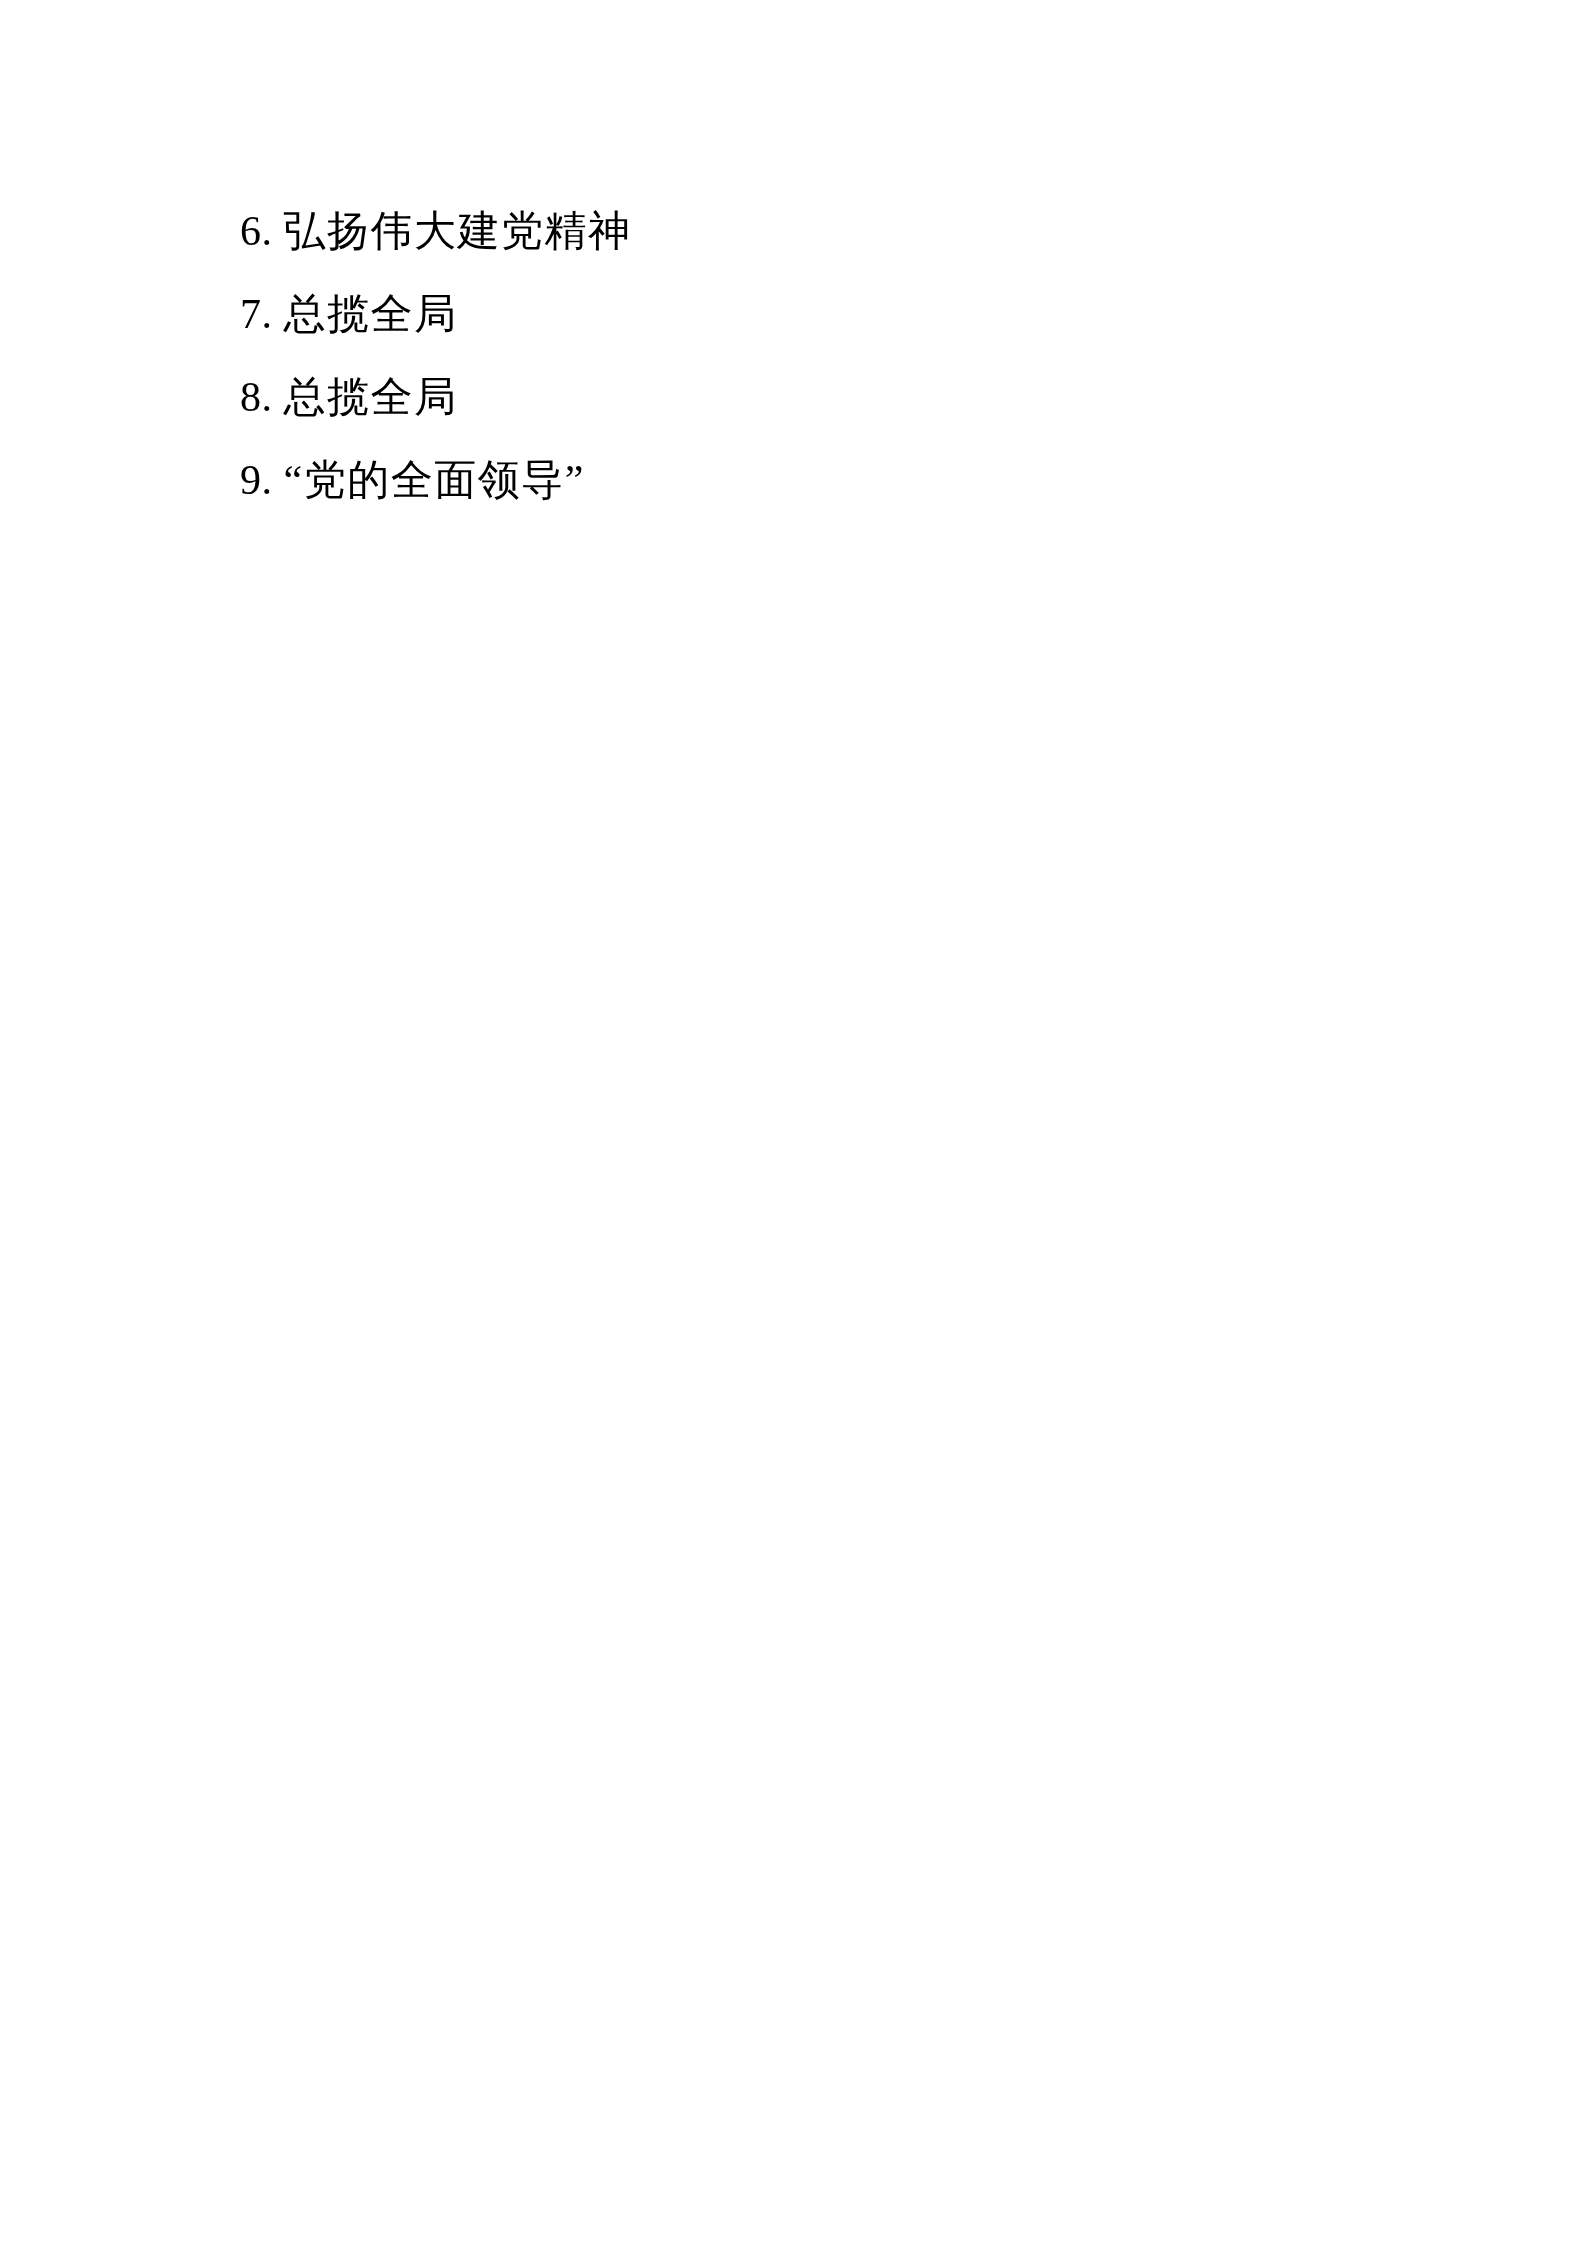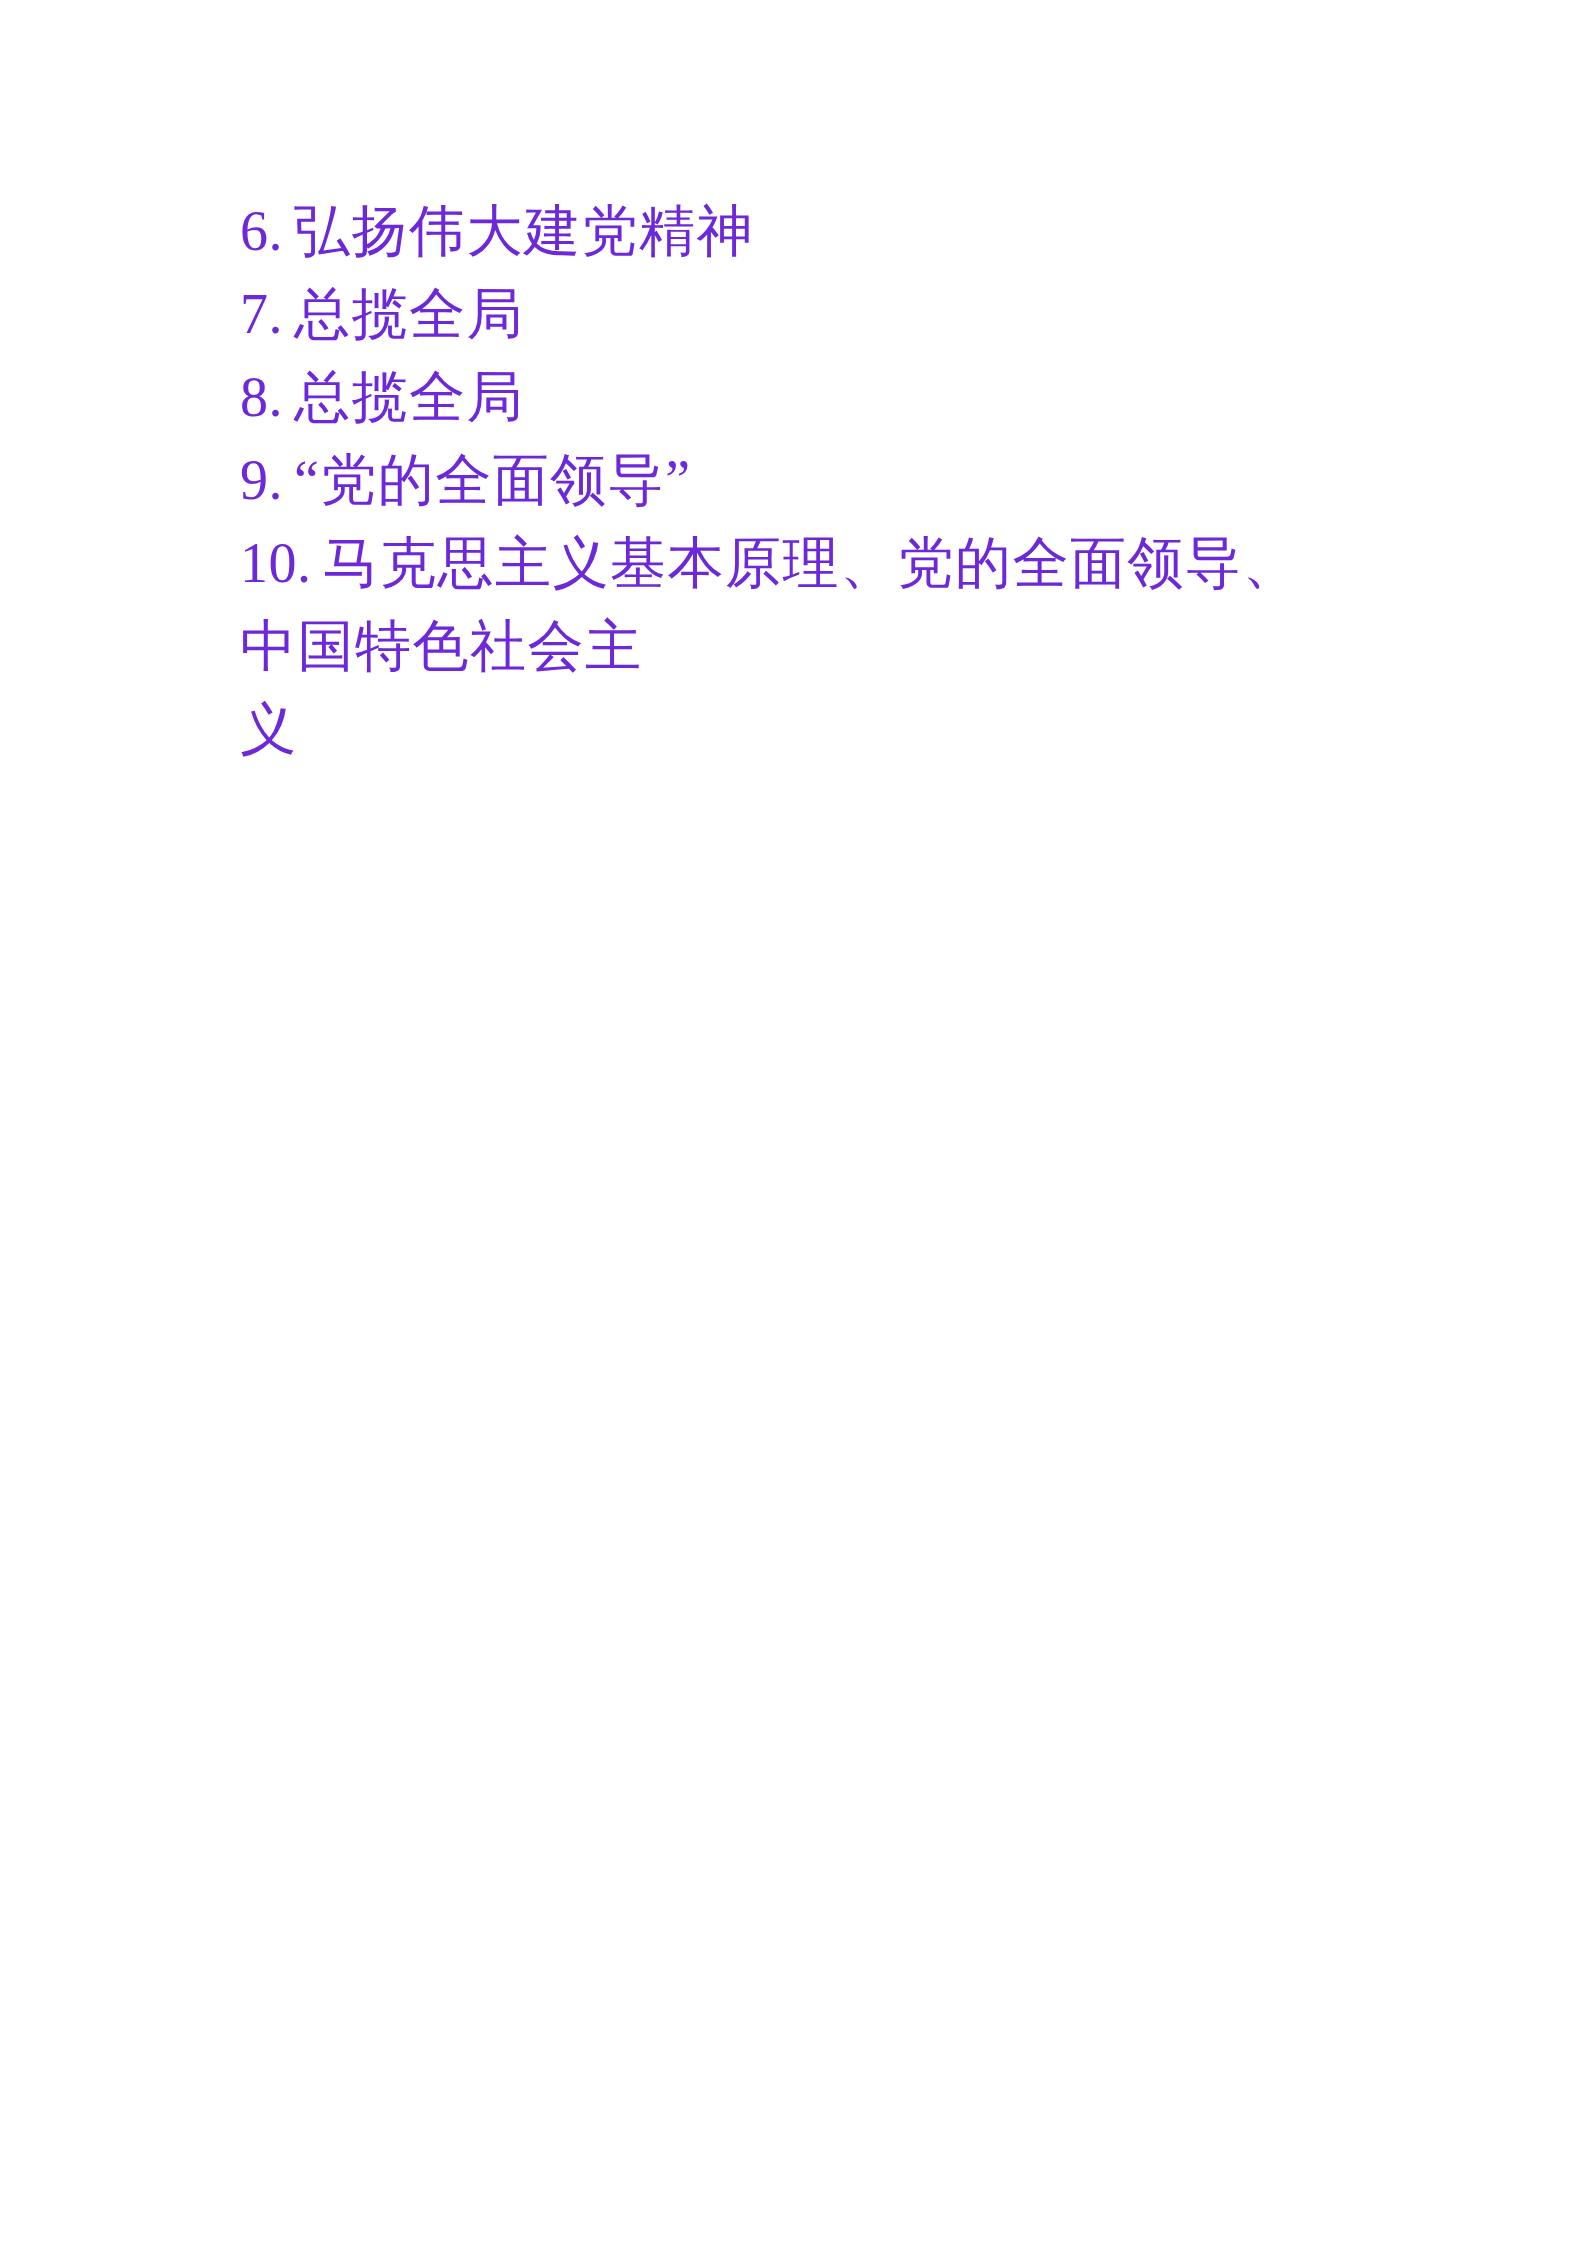--- a/index.html
+++ b/index.html
@@ -13,24 +13,24 @@
     height: 2245px;
     background: #ffffff;
     overflow: hidden;
     font-family: "Liberation Serif", "DejaVu Serif", serif;
   }
   .content {
     position: absolute;
     left: 240px;
     top: 190px;
     width: 1095px;
-    font-size: 56px;
+    font-size: 42px;
     line-height: 83px;
     letter-spacing: 1.5px;
-    color: #6d28d9;
+    color: #000000;
   }
   .item {
     margin: 0;
     padding: 0;
   }
   .num {
     letter-spacing: 0.5px;
     margin-right: 11px;
   }
   .line {
@@ -44,19 +44,15 @@
   <div class="content">
 
     <p class="item"><span class="num">6.</span><span>弘扬伟大建党精神</span></p>
 
     <p class="item"><span class="num">7.</span><span>总揽全局</span></p>
 
     <p class="item"><span class="num">8.</span><span>总揽全局</span></p>
 
     <p class="item"><span class="num">9.</span><span>“党的全面领导”</span></p>
 
-    <p class="item">
-        <span class="line"><span class="num">10.</span><span>马克思主义基本原理、党的全面领导、中国特色社会主</span></span>
-        <span class="line">义</span>
-      </p>
 
   </div>
 </div>
 
 </body></html>

